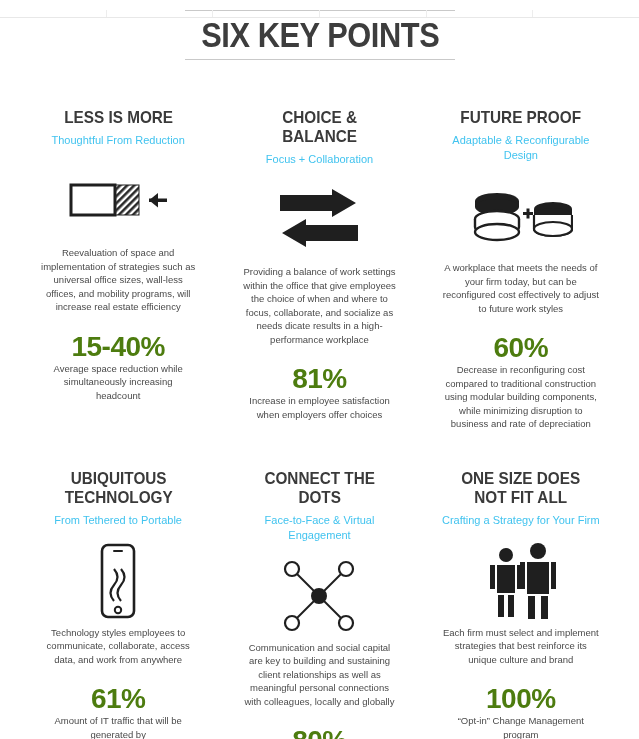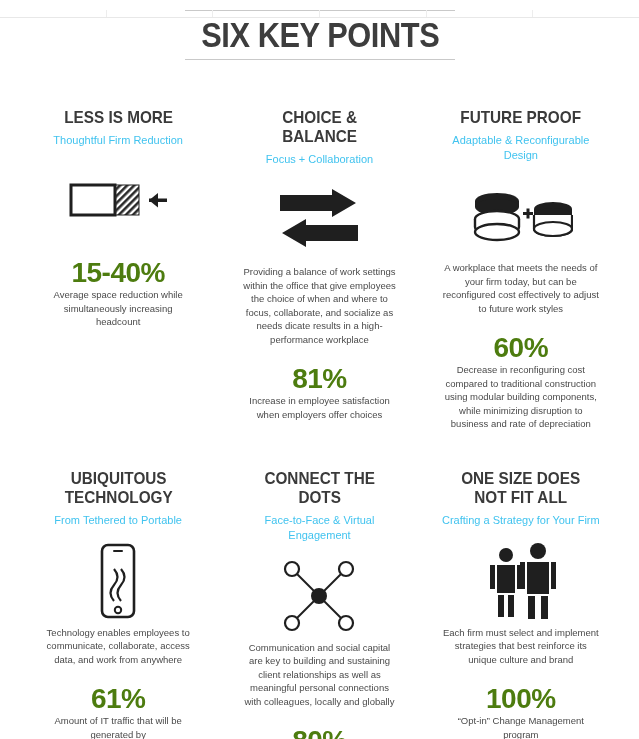--- a/index.html
+++ b/index.html
@@ -127,34 +127,35 @@
   </div>
 
   <div class="title-wrap">
     <div class="title">SIX KEY POINTS</div>
   </div>
 
   <div class="grid row1">
 
     <div class="cell">
       <div class="head">LESS IS MORE</div>
-      <div class="sub">Thoughtful Firm Reduction</div>
+      <div class="sub">Thoughtful From Reduction</div>
       <div class="icon-box">
         <svg width="110" height="48" viewBox="0 0 110 48">
           <defs>
             <pattern id="hatch" width="5" height="5" patternUnits="userSpaceOnUse" patternTransform="rotate(45)">
               <rect width="2.6" height="5" fill="#2b2b2b"></rect>
             </pattern>
           </defs>
           <rect x="8" y="8" width="44" height="30" fill="#fff" stroke="#1f1f1f" stroke-width="3"></rect>
           <rect x="52" y="8" width="24" height="30" fill="url(#hatch)" stroke="#1f1f1f" stroke-width="1"></rect>
           <rect x="86" y="21.5" width="18" height="3.5" fill="#1f1f1f"></rect>
           <polygon points="86,23.2 95,16 95,30.5" fill="#1f1f1f"></polygon>
         </svg>
       </div>
+      <div class="body-text">Reevaluation of space and implementation of strategies such as universal office sizes, wall-less offices, and mobility programs, will increase real estate efficiency</div>
       <div class="stat">15-40%</div>
       <div class="stat-text">Average space reduction while simultaneously increasing headcount</div>
     </div>
 
     <div class="cell">
       <div class="head">CHOICE &amp; BALANCE</div>
       <div class="sub">Focus + Collaboration</div>
       <div class="icon-box">
         <svg width="86" height="62" viewBox="0 0 86 62">
           <polygon points="4,6 56,6 56,0 80,14 56,28 56,22 4,22" fill="#1f1f1f"></polygon>
@@ -204,21 +205,21 @@
       <div class="sub">From Tethered to Portable</div>
       <div class="icon-box">
         <svg width="48" height="76" viewBox="0 0 48 76">
           <rect x="8" y="2" width="32" height="72" rx="6" ry="6" fill="#fff" stroke="#1f1f1f" stroke-width="2.6"></rect>
           <rect x="19" y="7" width="10" height="2" rx="1" fill="#1f1f1f"></rect>
           <circle cx="24" cy="67" r="3.2" fill="none" stroke="#1f1f1f" stroke-width="2"></circle>
           <path d="M20 26 q7 8 0 16 q-7 8 0 16" fill="none" stroke="#1f1f1f" stroke-width="2.2"></path>
           <path d="M27 26 q7 8 0 16 q-7 8 0 16" fill="none" stroke="#1f1f1f" stroke-width="2.2"></path>
         </svg>
       </div>
-      <div class="body-text">Technology enables employees to communicate, collaborate, access data, and work from anywhere</div>
+      <div class="body-text">Technology styles employees to communicate, collaborate, access data, and work from anywhere</div>
       <div class="stat">61%</div>
       <div class="stat-text">Amount of IT traffic that will be generated by</div>
     </div>
 
     <div class="cell">
       <div class="head">CONNECT THE DOTS</div>
       <div class="sub">Face-to-Face &amp; Virtual Engagement</div>
       <div class="icon-box">
         <svg width="76" height="76" viewBox="0 0 76 76">
           <line x1="13" y1="13" x2="63" y2="63" stroke="#1f1f1f" stroke-width="2"></line>

